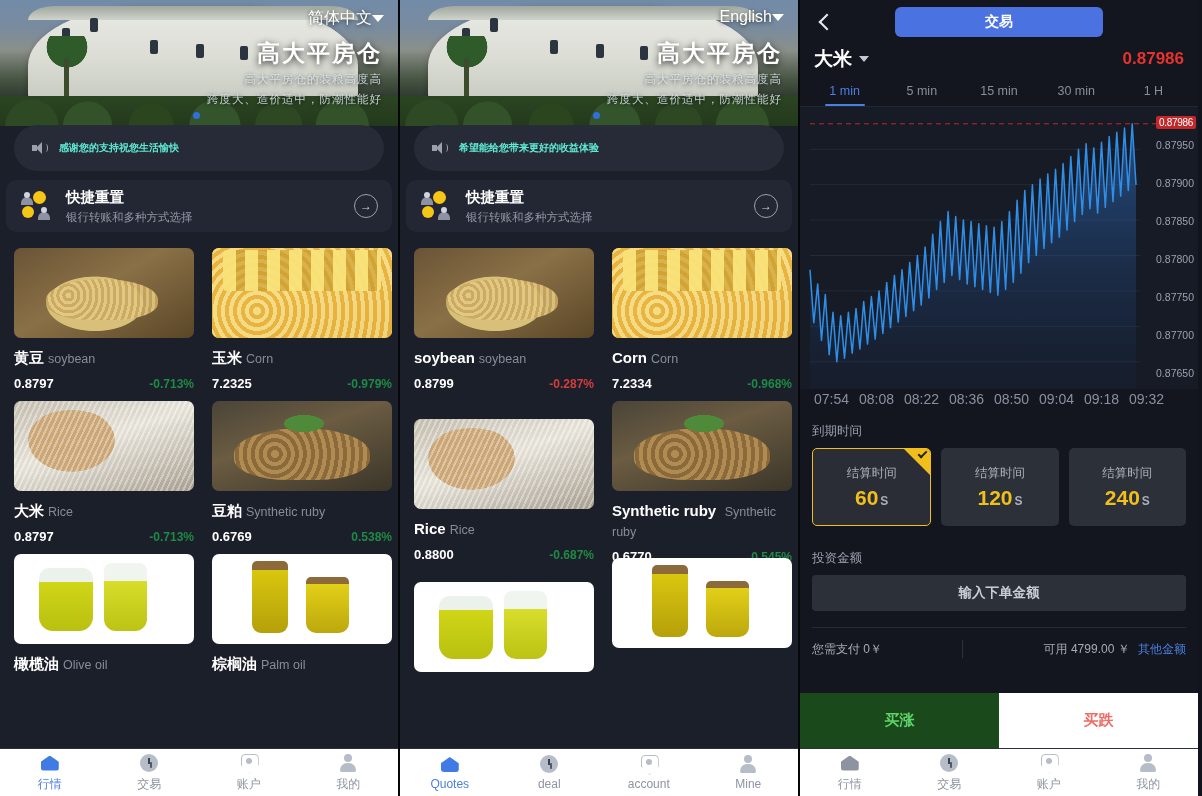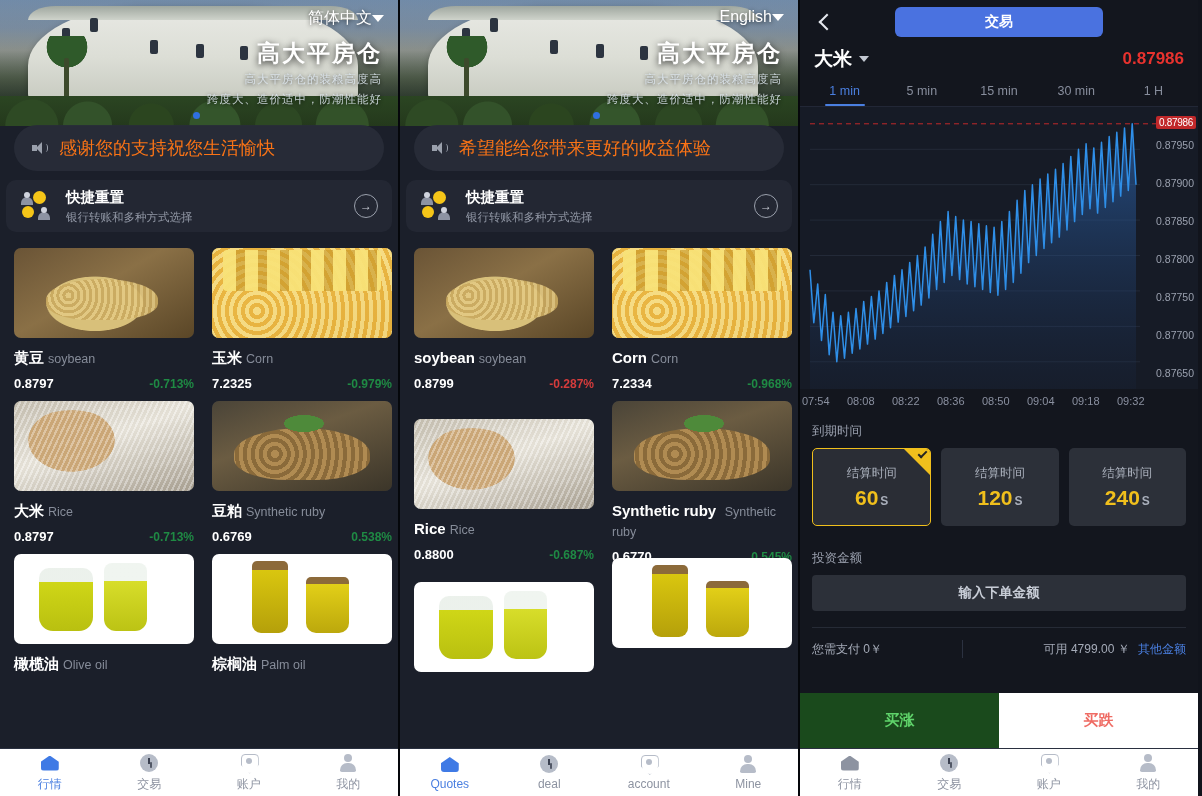--- a/index.html
+++ b/index.html
@@ -78,21 +78,21 @@
     position:absolute; left:193px; bottom:7px; width:7px; height:7px;
     border-radius:50%; background:#2f6fe0; z-index:6;
   }
 
   
   .notice {
     position:absolute; left:14px; right:14px; top:125px; height:46px; z-index:8;
     background: rgba(40,44,56,0.93); border-radius: 23px;
     display:flex; align-items:center; gap:11px; padding: 0 18px;
   }
-  .notice .txt { color:#f97316; font-size:18px; white-space:nowrap; overflow:hidden; }
+  .notice .txt { color:#5eead4; font-size:10px; white-space:nowrap; overflow:hidden;font-weight:bold; }
   .spk { width:16px; height:14px; position:relative; flex:0 0 auto; }
   .spk::before{
     content:""; position:absolute; left:0; top:4px; width:5px;height:6px;background:#9aa0ac;
   }
   .spk::after{
     content:""; position:absolute; left:4px; top:1px;
     border-top:6px solid transparent;border-bottom:6px solid transparent;border-right:6px solid #9aa0ac;
   }
   .spk i {
     position:absolute; right:0; top:3px; width:5px;height:8px;
@@ -264,21 +264,21 @@
   .chart-svg { position:absolute; left:0; top:0; }
   .ylab {
     position:absolute; right:4px; font-size:10.5px; color:#9aa0ae; text-align:right; width:74px;
   }
   .pricetag {
     position:absolute; right:2px; top:8px; background:#c0282a; color:#fff;
     font-size:10px; padding:1px 3px; border-radius:2px; letter-spacing:-0.3px;
   }
   .xlabs {
     position:absolute; left:0; right:0; bottom:-18px; display:flex;
-    font-size:11px; color:#8a90a0; padding-left:2px;
+    font-size:14px; color:#8a90a0; padding-left:14px;
   }
   .xlabs span { width:45px; }
 
   .t-sec { padding: 10px 12px 0; }
   .t-sec .lab { color:#9aa0ae; font-size:12.5px; margin-bottom:8px; }
   .settle-row { display:flex; gap:10px; }
   .settle {
     flex:1; height:78px; background:#2c3039; border-radius:5px;
     display:flex; flex-direction:column; align-items:center; justify-content:center; gap:4px;
     position:relative; cursor:pointer; overflow:hidden;

